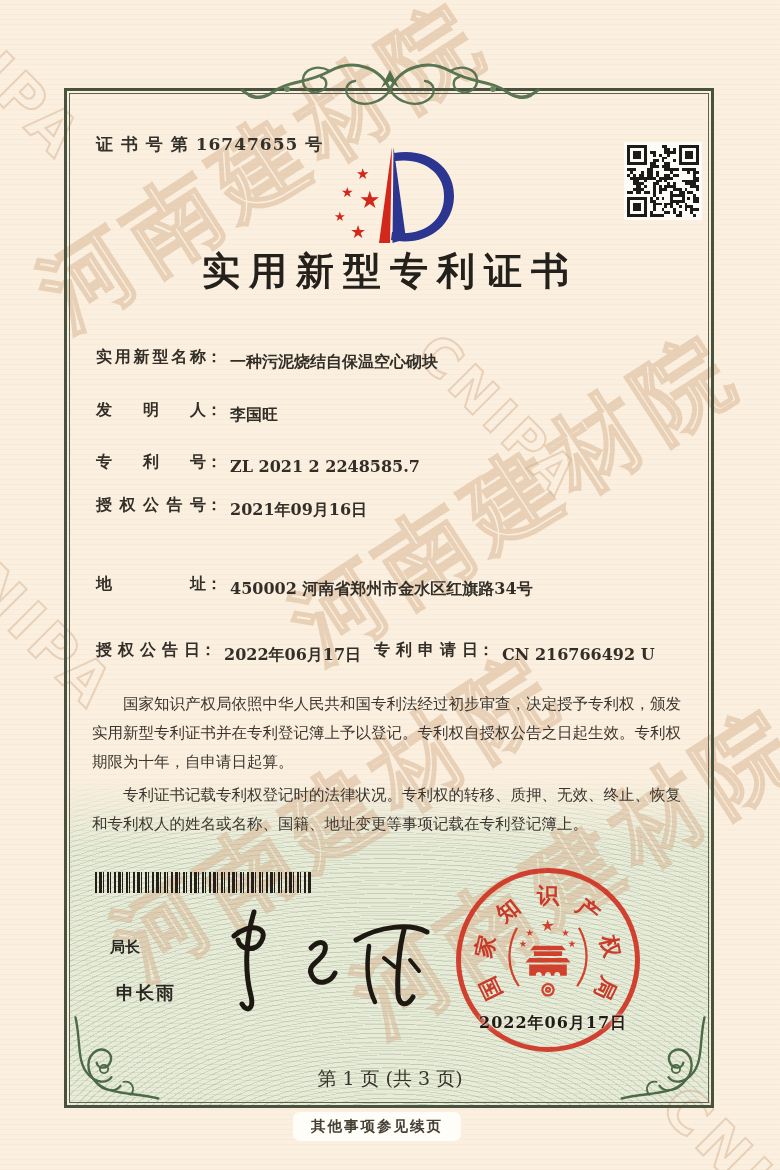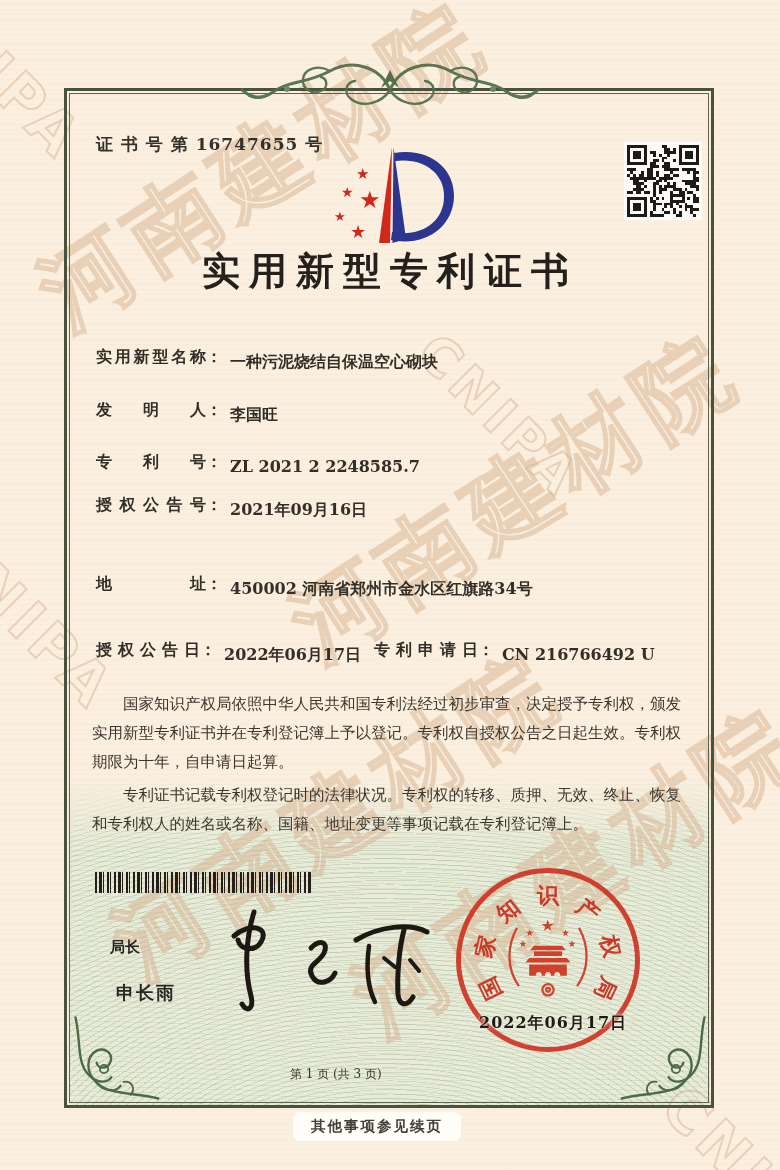--- a/index.html
+++ b/index.html
@@ -59,21 +59,21 @@
   .bureau{position:absolute;left:110px;top:938px;font-size:15px;font-weight:bold;color:#2b2722;}
   .bureau-name{position:absolute;left:116px;top:981px;font-size:18px;font-weight:bold;color:#2b2722;letter-spacing:2px;}
   .sig{position:absolute;left:214px;top:900px;}
   .seal{position:absolute;left:456px;top:868px;width:184px;height:184px;border-radius:50%;
     border:5px solid rgba(206,42,26,.88);box-sizing:border-box;z-index:3;}
   .seal-arc{position:absolute;inset:0;font-size:22px;font-weight:bold;color:rgba(200,45,27,.92);}
   .seal-emblem{position:absolute;left:40px;top:34px;}
   .seal-date{position:absolute;left:18px;top:140px;width:140px;text-align:center;font-size:16px;font-weight:bold;
     color:#1f1b15;letter-spacing:1px;white-space:nowrap;
     text-shadow:0 0 2px rgba(246,240,226,.95),0 0 4px rgba(246,240,226,.85);}
-  .page-info{position:absolute;left:290px;top:1066px;width:200px;text-align:left;font-size:12px;color:#37332b;}
+  .page-info{position:absolute;left:290px;top:1066px;width:200px;text-align:center;font-size:19px;color:#37332b;}
   .footer-note{position:absolute;left:293px;top:1112px;background:#fffdf7;padding:5px 18px;
     font-size:14.5px;font-weight:bold;color:#453e34;letter-spacing:2px;border-radius:7px;}
 </style>
 </head>
 <body>
 
 <div class="page">
 
   <div class="green-zone"></div>
 

